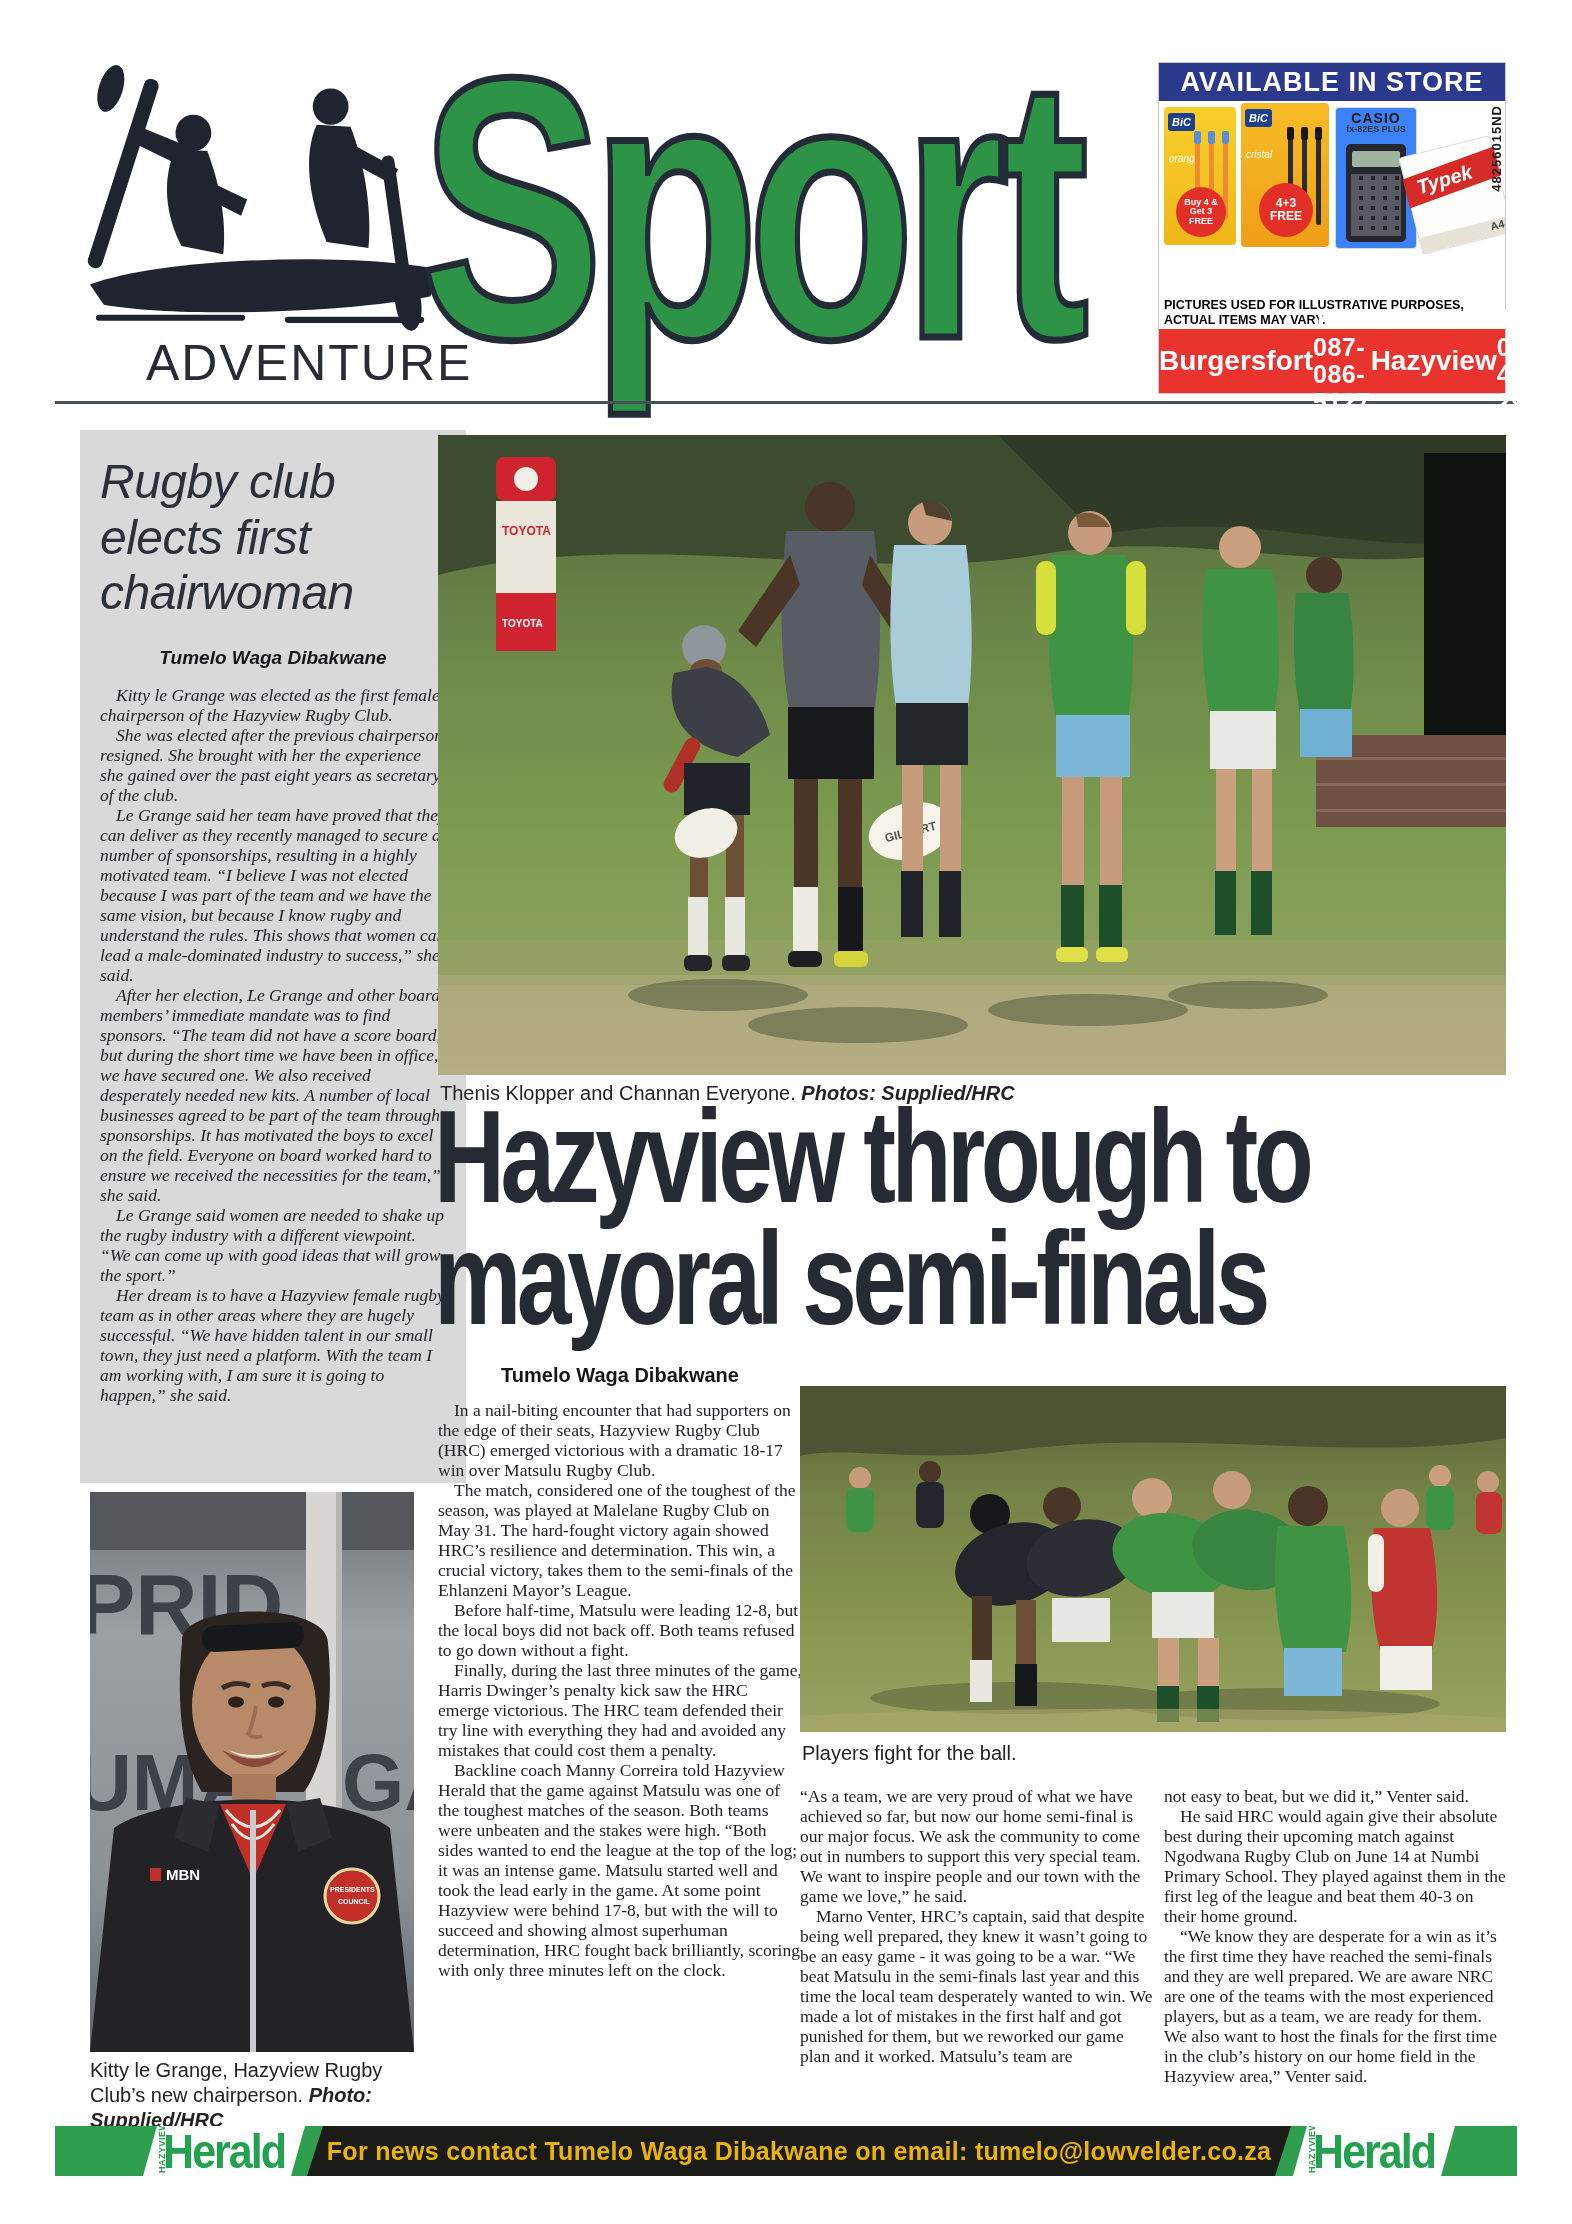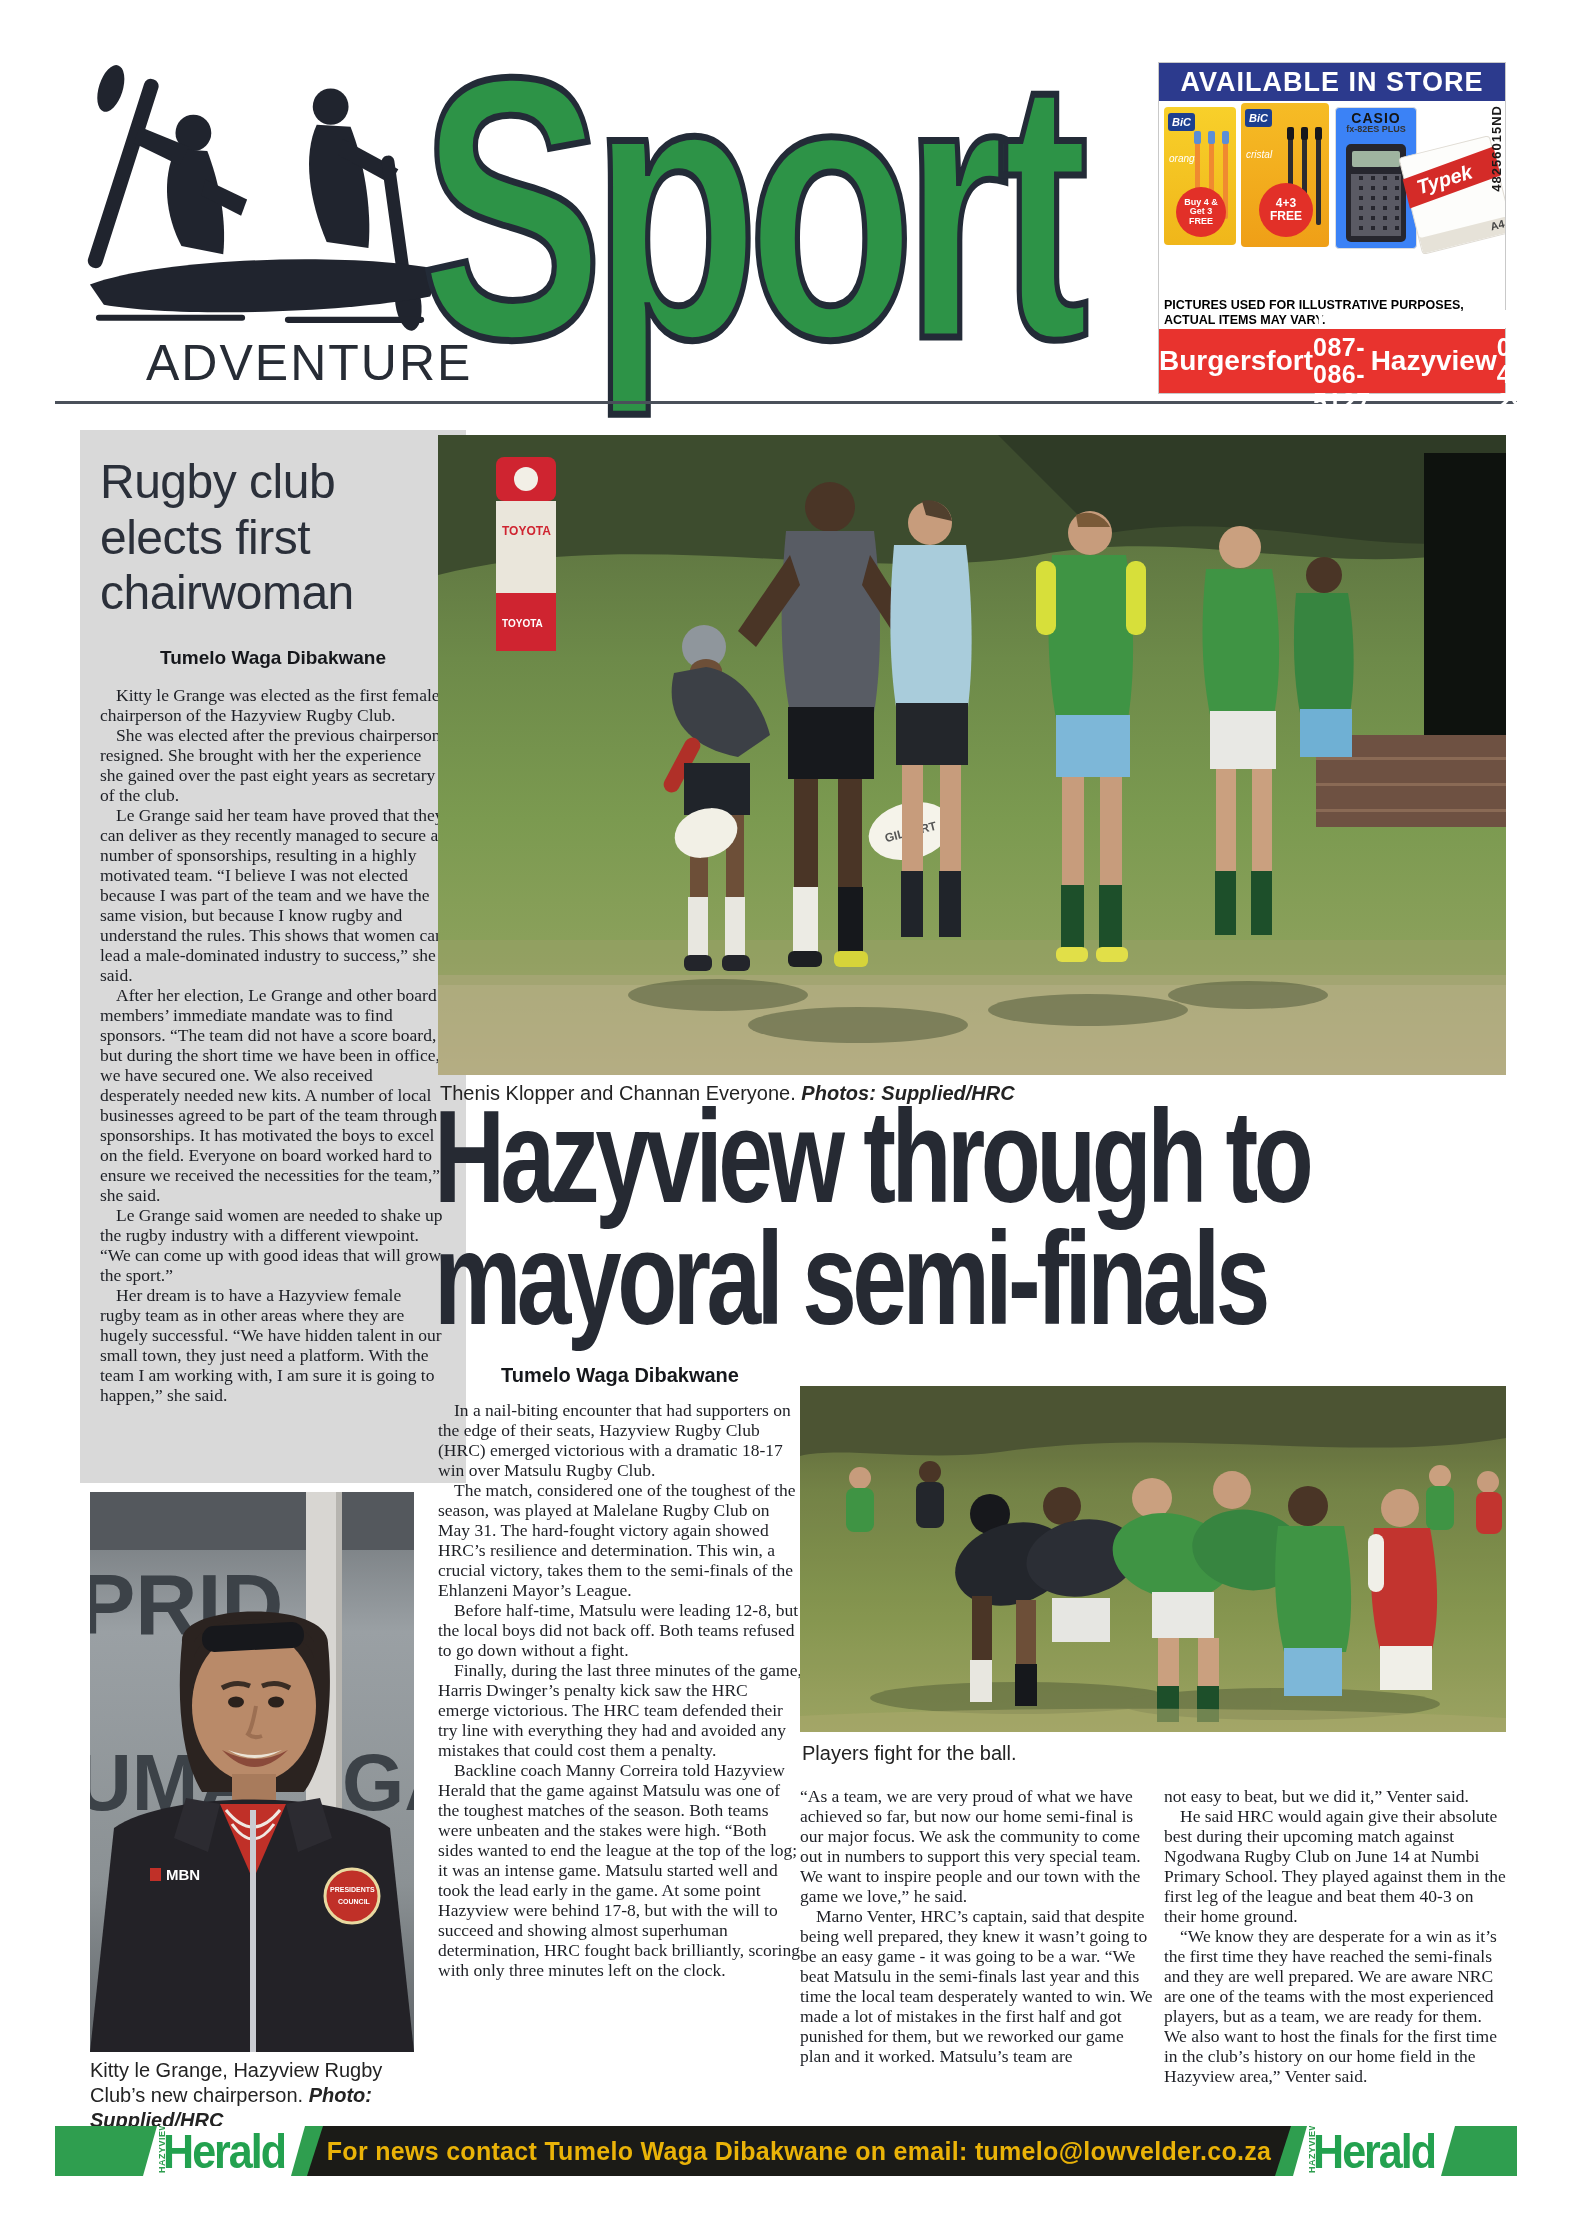--- a/index.html
+++ b/index.html
@@ -66,21 +66,21 @@
   .ad-disclaimer{font-size:12.5px;font-weight:bold;color:#000;padding:2px 5px;line-height:1.15;
       background:#fff;}
   .ad-footer{background:#e8332e;height:64px;display:flex;}
   .ad-loc{flex:1;display:flex;flex-direction:row;align-items:center;justify-content:center;
       color:#fff;font-weight:bold;}
   .ad-loc-name{font-size:28px;line-height:1.1;}
   .ad-loc-tel{font-size:25px;line-height:1.1;letter-spacing:.5px;}
 
   
   .left-article{left:80px;top:430px;width:386px;height:1053px;background:#d9d9d9;
-      box-sizing:border-box;padding:24px 20px;overflow:hidden;}
+      box-sizing:border-box;padding:24px 20px;overflow:hidden;font-style:italic;}
   .left-headline{font-size:48px;line-height:1.16;font-weight:400;color:#2b303a;
       letter-spacing:-.5px;margin:0;}
   .byline{font-weight:bold;font-size:19px;text-align:center;color:#15171b;}
   .left-article .byline{margin:26px 0 16px;}
   .body-text p{font-family:"Liberation Serif",serif;font-size:17.5px;line-height:20px;
       margin:0;color:#1d1f25;text-indent:16px;}
 
   
   .photo-main{left:438px;top:435px;width:1068px;height:640px;}
   .photo2{left:800px;top:1386px;width:706px;height:346px;}

